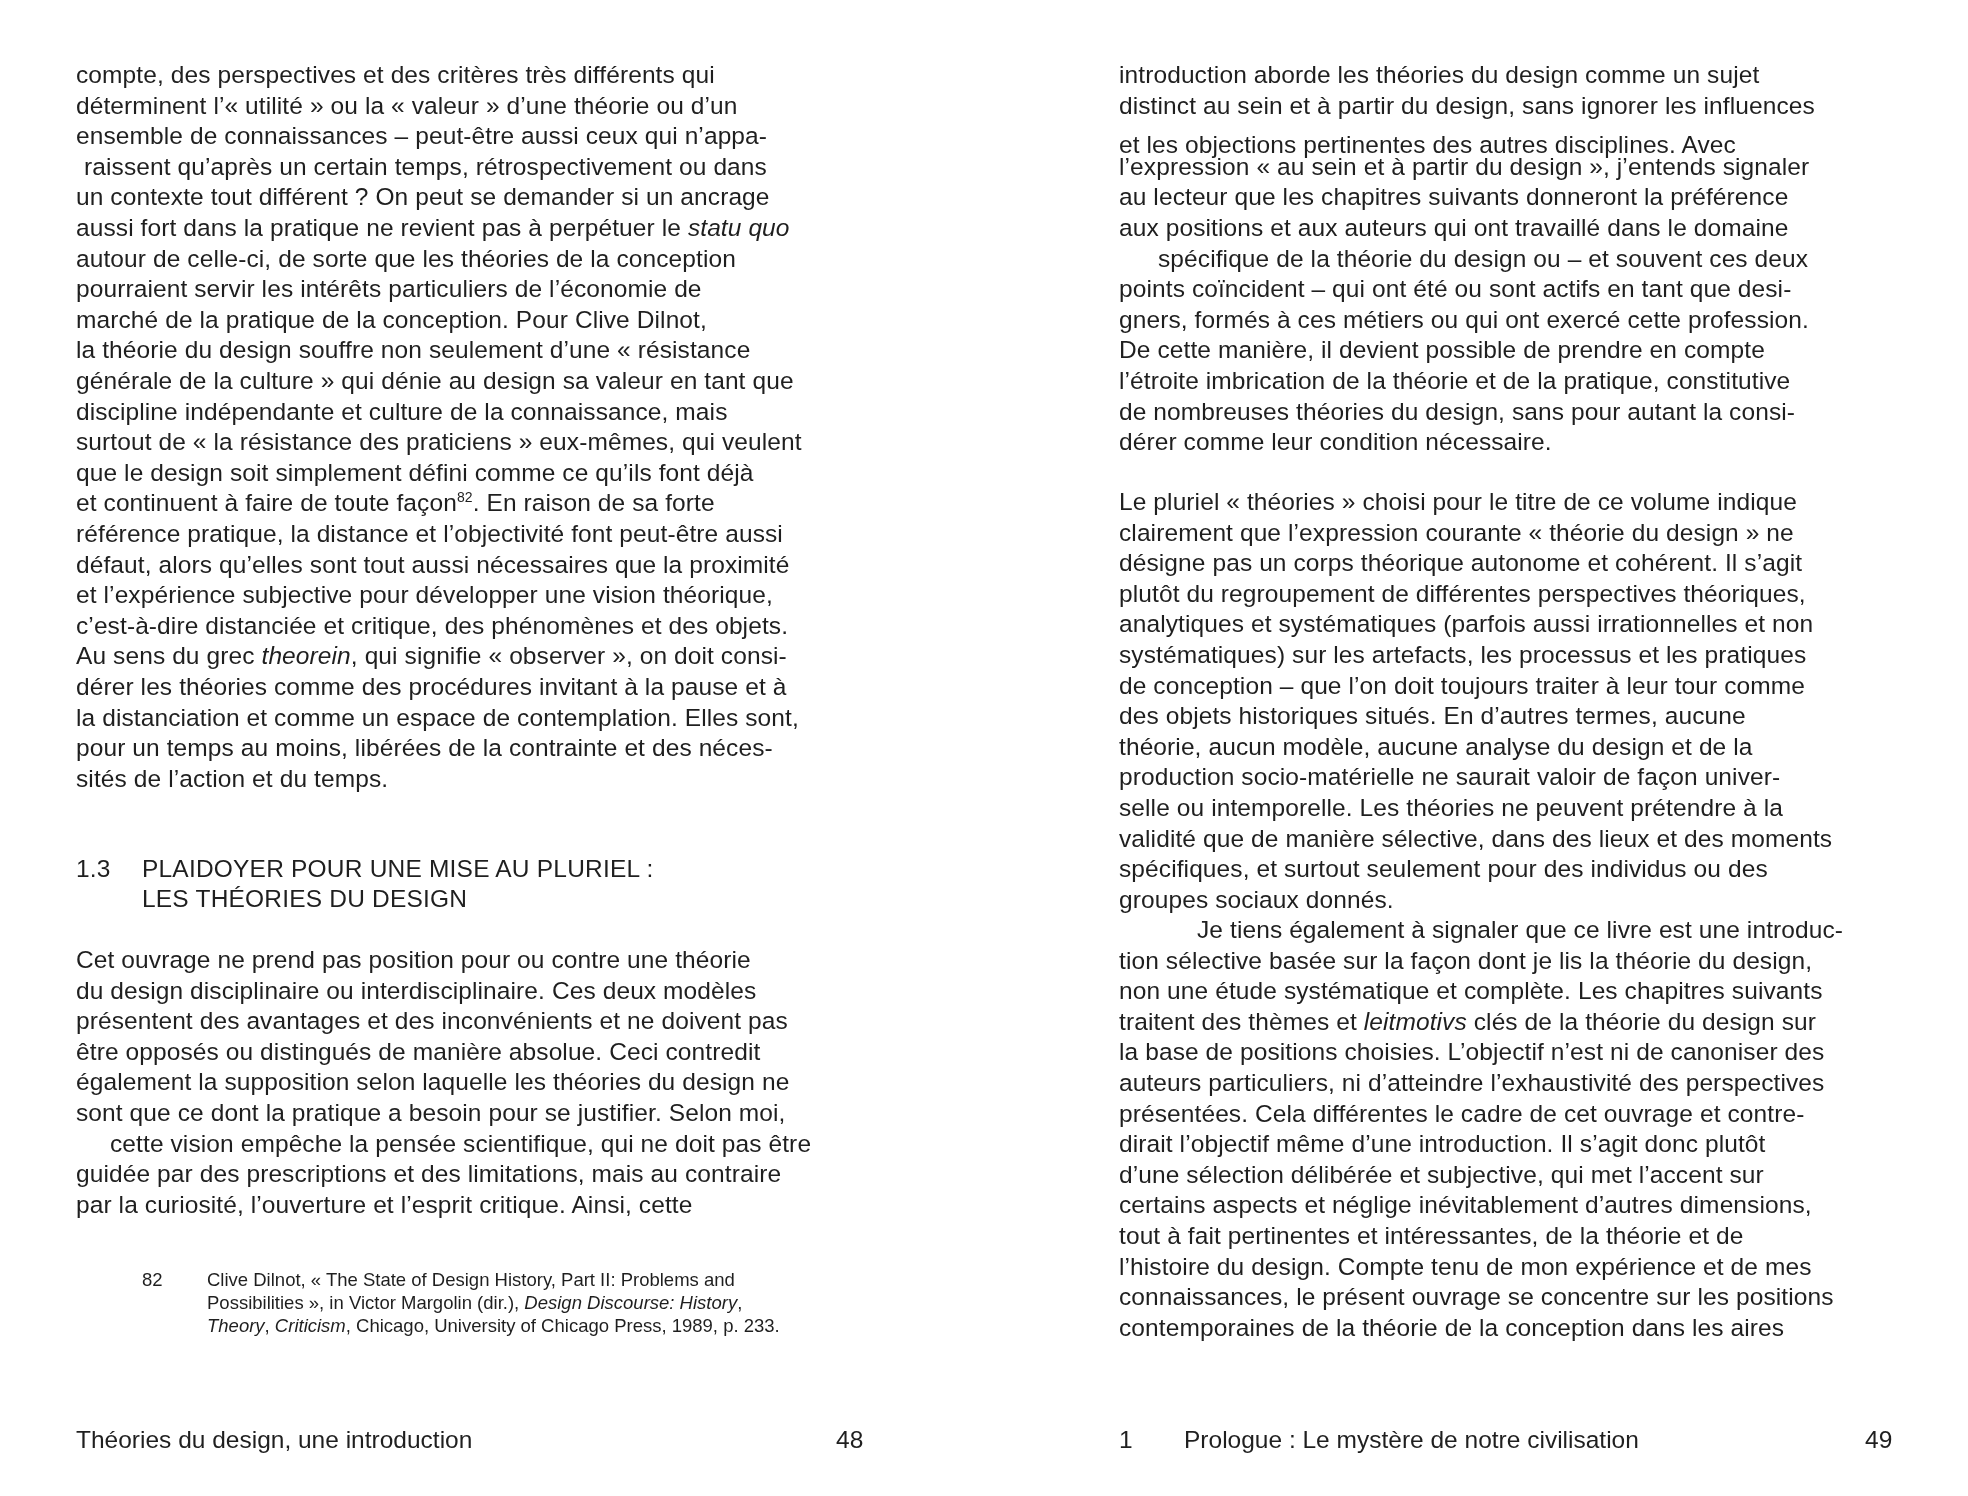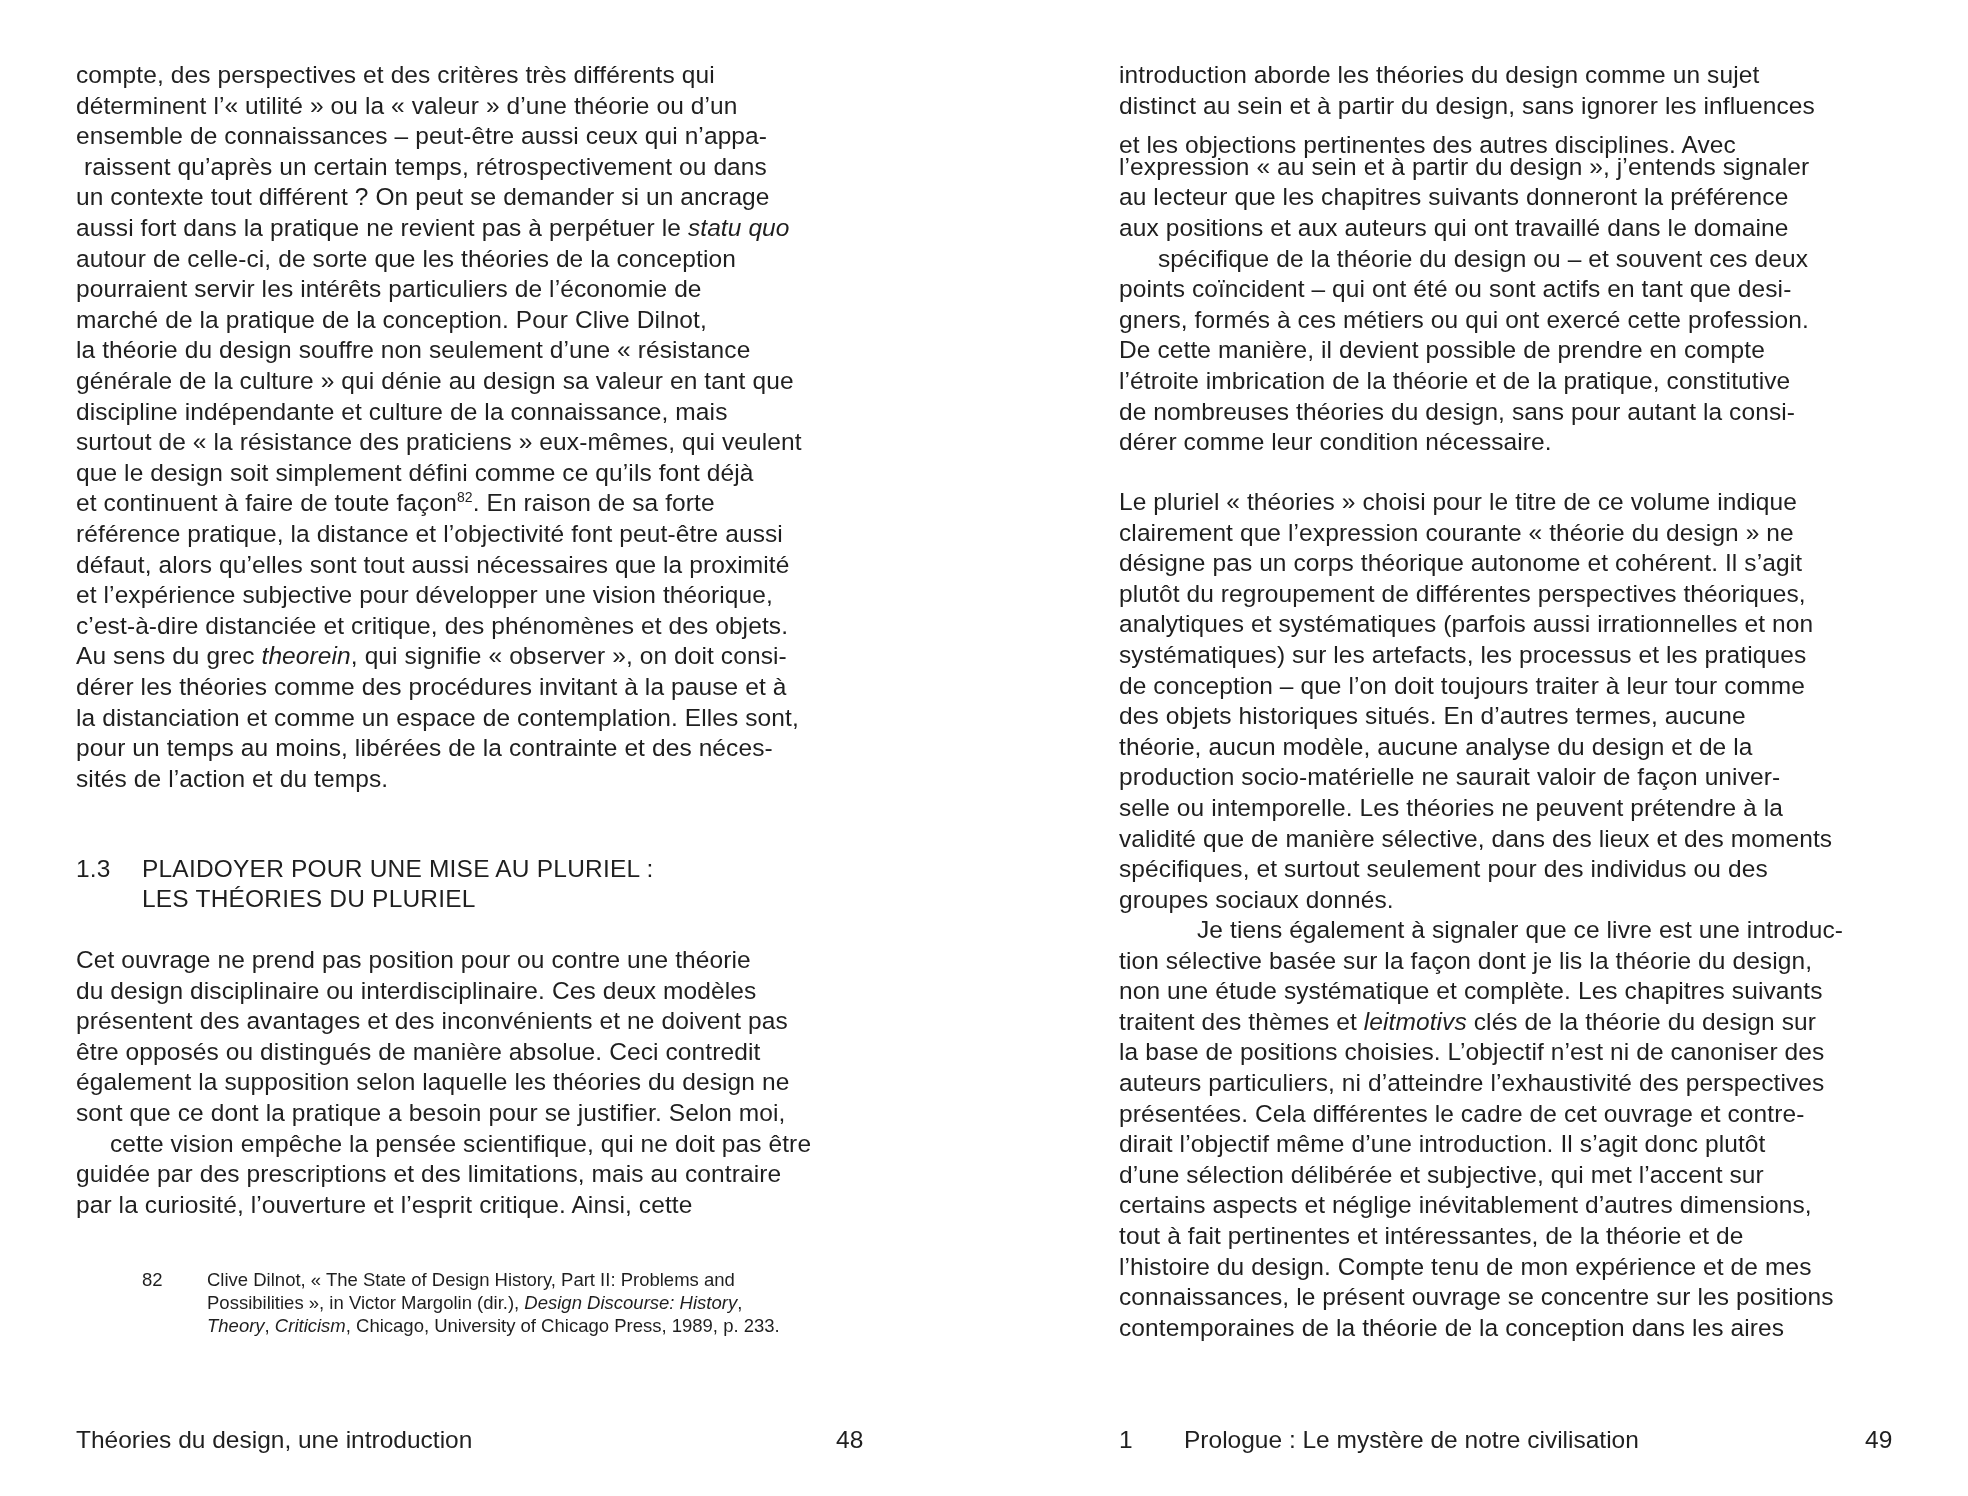--- a/index.html
+++ b/index.html
@@ -47,21 +47,21 @@
       <div class="line" style="top: 581.4px;"><span>Au sens du grec </span><i>theorein</i><span>, qui signifie « observer », on doit consi-</span></div>
       <div class="line" style="top: 612px;"><span>dérer les théories comme des procédures invitant à la pause et à</span></div>
       <div class="line" style="top: 642.6px;"><span>la distanciation et comme un espace de contemplation. Elles sont,</span></div>
       <div class="line" style="top: 673.2px;"><span>pour un temps au moins, libérées de la contrainte et des néces-</span></div>
       <div class="line" style="top: 703.8px;"><span>sités de l’action et du temps.</span></div>
     </div>
 
   <div>
     <span class="heading-num" style="left:76px; top:854px;">1.3</span>
     <span class="heading-line" style="left:142px; top:854px;">PLAIDOYER POUR UNE MISE AU PLURIEL :</span>
-    <span class="heading-line" style="left:142px; top:884px;">LES THÉORIES DU PLURIEL</span>
+    <span class="heading-line" style="left:142px; top:884px;">LES THÉORIES DU DESIGN</span>
   </div>
 
   <div class="col" id="lcol2" style="left:76px; top:945px; width:790px;">
       <div class="line" style="top: 0px;"><span>Cet ouvrage ne prend pas position pour ou contre une théorie</span></div>
       <div class="line" style="top: 30.6px;"><span>du design disciplinaire ou interdisciplinaire. Ces deux modèles</span></div>
       <div class="line" style="top: 61.2px;"><span>présentent des avantages et des inconvénients et ne doivent pas</span></div>
       <div class="line" style="top: 91.8px;"><span>être opposés ou distingués de manière absolue. Ceci contredit</span></div>
       <div class="line" style="top: 122.4px;"><span>également la supposition selon laquelle les théories du design ne</span></div>
       <div class="line" style="top: 153px;"><span>sont que ce dont la pratique a besoin pour se justifier. Selon moi,</span></div>
       <div class="line" style="top: 183.6px; margin-left: 34px;"><span>cette vision empêche la pensée scientifique, qui ne doit pas être</span></div>

